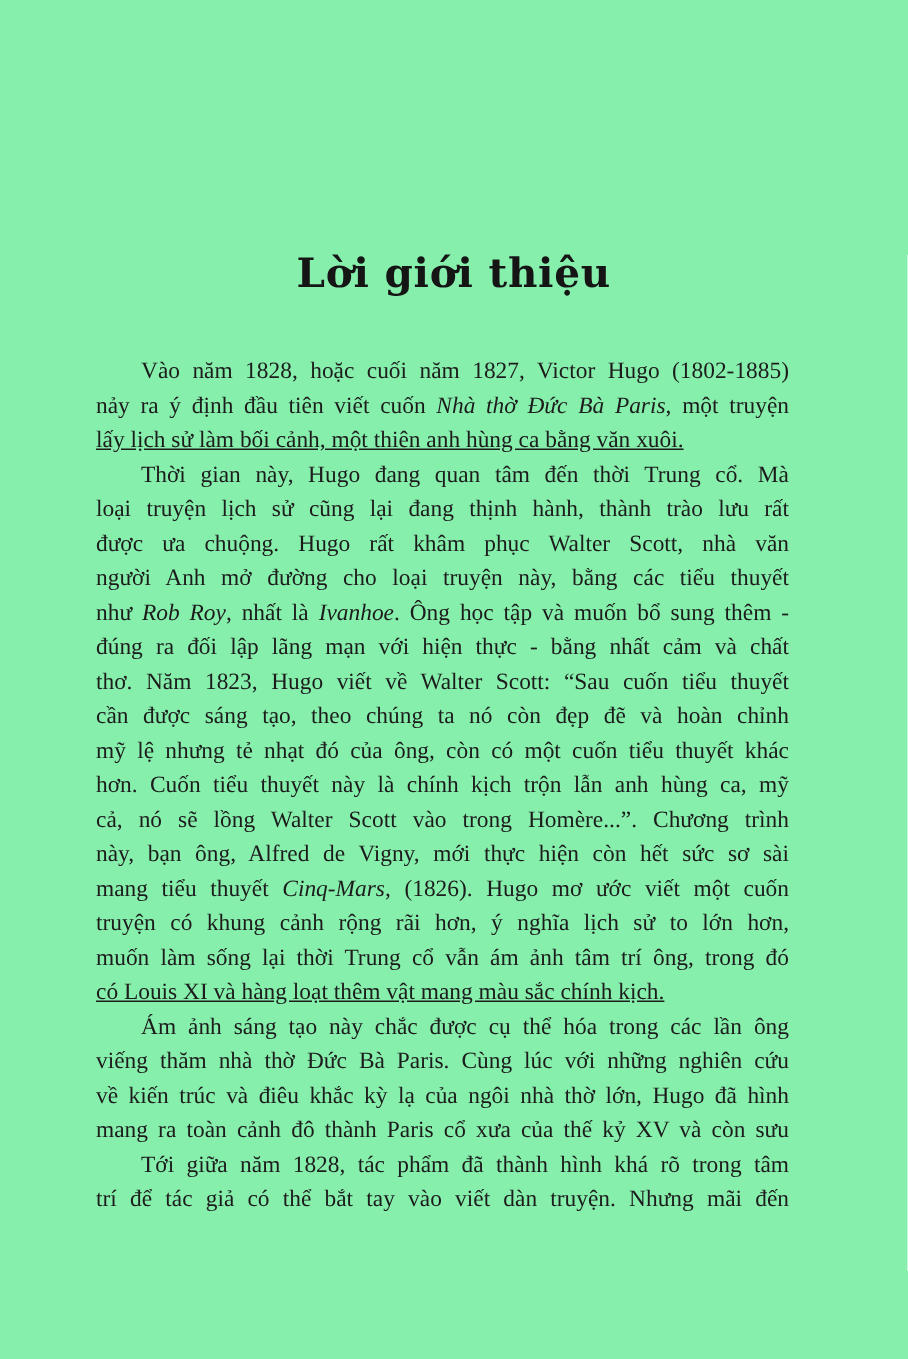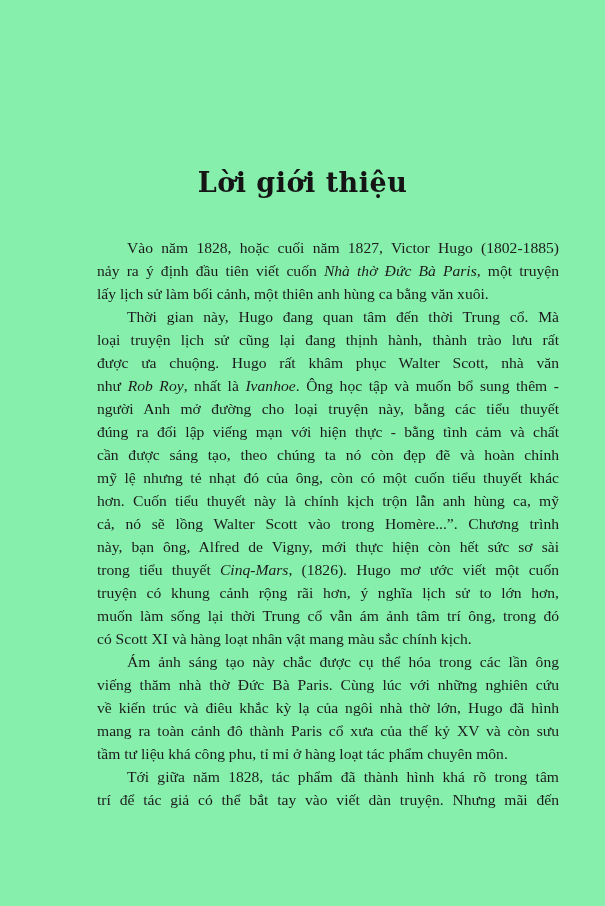--- a/index.html
+++ b/index.html
@@ -20,41 +20,42 @@
     margin: 163px 0 33px 0;
     text-align: center;
     font-family: "DejaVu Serif", serif;
     font-weight: 600;
     font-size: 27px;
     line-height: 40px;
     color: #151515;
     letter-spacing: 0.5px;
   }
   .page-body {
-    margin-left: 97px;
+    margin-left: 64px;
     width: 462px;
   }
   .paragraph {
     margin: 0;
     padding: 0;
   }
   .line {
     font-size: 15.6px;
     line-height: 23px;
     height: 23px;
     white-space: normal;
     text-align: justify;
     text-align-last: justify;
     -moz-text-align-last: justify;
   }
   .line.first {
     text-indent: 30px;
   }
   .line.end {
     text-align-last: left;
+    text-decoration: underline;
     -moz-text-align-last: left;
   }
   .italic {
     font-style: italic;
   }
 </style>
 </head>
 <body>
 
 <div class="page">
@@ -62,38 +63,38 @@
   <div class="page-body">
       <div class="paragraph">
         <div class="line first"><span>Vào năm 1828, hoặc cuối năm 1827, Victor Hugo (1802-1885)</span></div>
         <div class="line"><span>nảy ra ý định đầu tiên viết cuốn </span><span class="italic">Nhà thờ Đức Bà Paris</span><span>, một truyện</span></div>
         <div class="line end"><span>lấy lịch sử làm bối cảnh, một thiên anh hùng ca bằng văn xuôi.</span></div>
       </div>
       <div class="paragraph">
         <div class="line first"><span>Thời gian này, Hugo đang quan tâm đến thời Trung cổ. Mà</span></div>
         <div class="line"><span>loại truyện lịch sử cũng lại đang thịnh hành, thành trào lưu rất</span></div>
         <div class="line"><span>được ưa chuộng. Hugo rất khâm phục Walter Scott, nhà văn</span></div>
+        <div class="line"><span>người Anh mở đường cho loại truyện này, bằng các tiểu thuyết</span></div>
         <div class="line"><span>như </span><span class="italic">Rob Roy</span><span>, nhất là </span><span class="italic">Ivanhoe</span><span>. Ông học tập và muốn bổ sung thêm -</span></div>
-        <div class="line"><span>người Anh mở đường cho loại truyện này, bằng các tiểu thuyết</span></div>
-        <div class="line"><span>đúng ra đối lập viếng mạn với hiện thực - bằng tình cảm và chất</span></div>
+        <div class="line"><span>đúng ra đối lập lãng mạn với hiện thực - bằng nhất cảm và chất</span></div>
+        <div class="line"><span>thơ. Năm 1823, Hugo viết về Walter Scott: “Sau cuốn tiểu thuyết</span></div>
         <div class="line"><span>cần được sáng tạo, theo chúng ta nó còn đẹp đẽ và hoàn chỉnh</span></div>
         <div class="line"><span>mỹ lệ nhưng tẻ nhạt đó của ông, còn có một cuốn tiểu thuyết khác</span></div>
         <div class="line"><span>hơn. Cuốn tiểu thuyết này là chính kịch trộn lẫn anh hùng ca, mỹ</span></div>
         <div class="line"><span>cả, nó sẽ lồng Walter Scott vào trong Homère...”. Chương trình</span></div>
         <div class="line"><span>này, bạn ông, Alfred de Vigny, mới thực hiện còn hết sức sơ sài</span></div>
-        <div class="line"><span>trong tiểu thuyết </span><span class="italic">Cinq-Mars</span><span>, (1826). Hugo mơ ước viết một cuốn</span></div>
+        <div class="line"><span>mang tiểu thuyết </span><span class="italic">Cinq-Mars</span><span>, (1826). Hugo mơ ước viết một cuốn</span></div>
         <div class="line"><span>truyện có khung cảnh rộng rãi hơn, ý nghĩa lịch sử to lớn hơn,</span></div>
         <div class="line"><span>muốn làm sống lại thời Trung cổ vẫn ám ảnh tâm trí ông, trong đó</span></div>
-        <div class="line end"><span>có Scott XI và hàng loạt nhân vật mang màu sắc chính kịch.</span></div>
+        <div class="line end"><span>có Louis XI và hàng loạt thêm vật mang màu sắc chính kịch.</span></div>
       </div>
       <div class="paragraph">
         <div class="line first"><span>Ám ảnh sáng tạo này chắc được cụ thể hóa trong các lần ông</span></div>
         <div class="line"><span>viếng thăm nhà thờ Đức Bà Paris. Cùng lúc với những nghiên cứu</span></div>
         <div class="line"><span>về kiến trúc và điêu khắc kỳ lạ của ngôi nhà thờ lớn, Hugo đã hình</span></div>
         <div class="line"><span>mang ra toàn cảnh đô thành Paris cổ xưa của thế kỷ XV và còn sưu</span></div>
-        <div class="line end"><span>tầm tư liệu khá công phu, tỉ mỉ ở hàng loạt tác phẩm chuyên môn.</span></div>
       </div>
       <div class="paragraph">
         <div class="line first"><span>Tới giữa năm 1828, tác phẩm đã thành hình khá rõ trong tâm</span></div>
         <div class="line"><span>trí để tác giả có thể bắt tay vào viết dàn truyện. Nhưng mãi đến</span></div>
       </div>
     </div>
 </div>
 
 </body></html>

